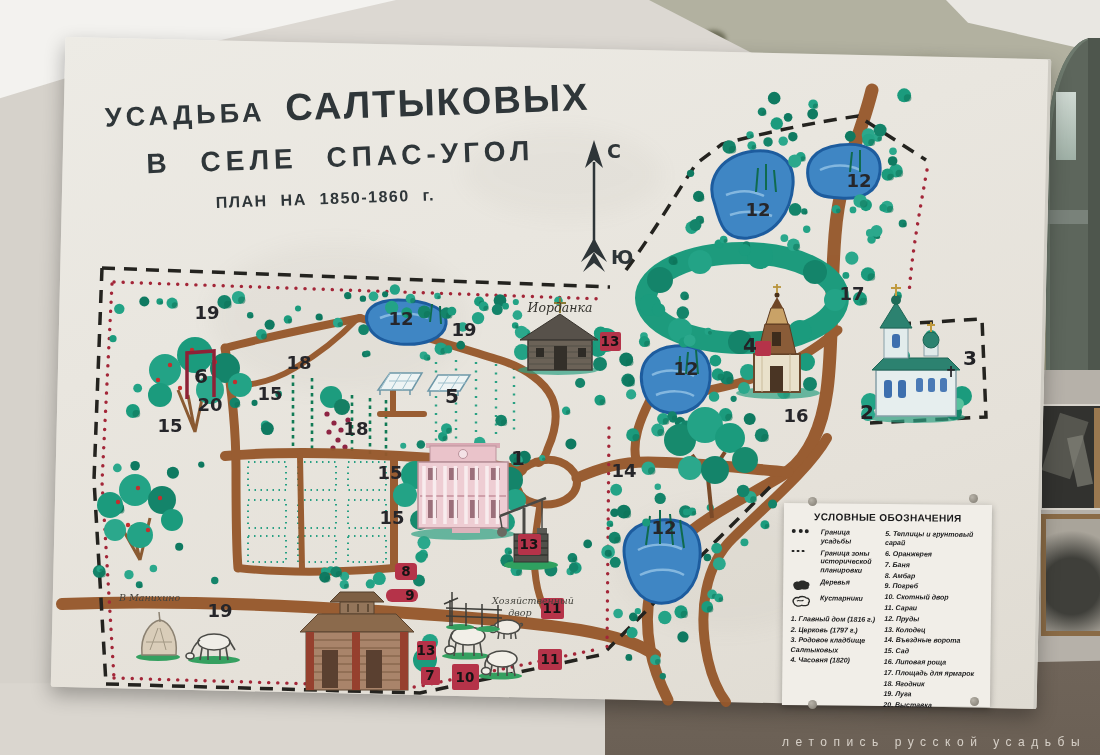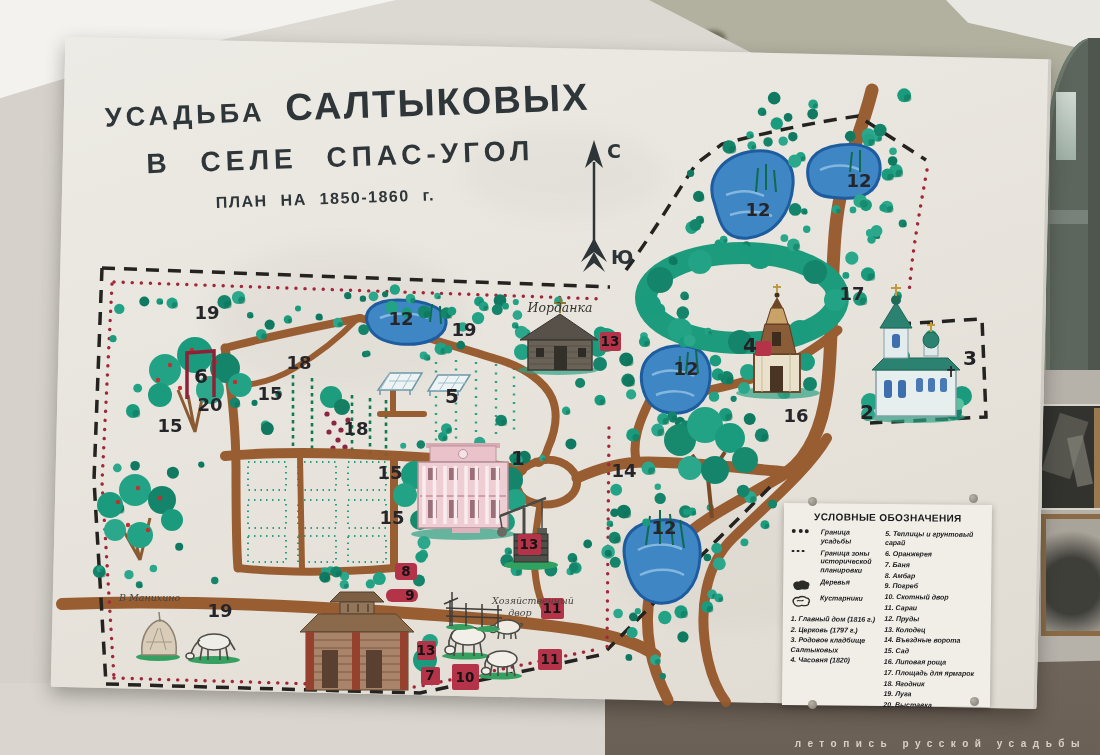--- a/index.html
+++ b/index.html
@@ -47,21 +47,21 @@
   .legend-left{width:47%;}
   .legend-right{width:53%;}
   .sym-row{display:flex;gap:5px;font-size:7px;font-weight:bold;font-style:italic;line-height:1.25;margin-bottom:3px;align-items:flex-start;}
   .sym{width:24px;flex:none;display:flex;gap:2.5px;align-items:center;padding-top:1px;}
   .sym-dots i{width:4px;height:4px;border-radius:50%;background:#222;display:inline-block;}
   .sym-dots.small i{width:2.5px;height:2.5px;}
   .num-item{font-size:7px;font-weight:bold;font-style:italic;line-height:1.33;margin-bottom:1.5px;}
   .legend-nums{margin-top:7px;}
   .screw{position:absolute;width:9px;height:9px;border-radius:50%;background:radial-gradient(circle at 35% 35%,#b8b3a9,#7d786e);z-index:9;}
   
-  .watermark{right:14px;bottom:6px;font-size:10px;font-weight:bold;letter-spacing:6.5px;color:rgba(233,227,219,.85);z-index:10;}
+  .watermark{right:14px;bottom:6px;font-size:12px;font-weight:normal;letter-spacing:6.5px;color:rgba(233,227,219,.85);z-index:10;}
 </style>
 </head>
 <body>
 
 <div class="abs wall-green">
   <div class="blotch" style="left:640px;top:40px;width:70px;height:40px;background:#a3a38c;"></div>
   <div class="blotch" style="left:760px;top:120px;width:90px;height:60px;background:#8f8f78;"></div>
   <div class="blotch" style="left:900px;top:60px;width:60px;height:50px;background:#9c9c84;"></div>
   <div class="blotch" style="left:980px;top:200px;width:70px;height:80px;background:#8a8a72;"></div>
   <div class="blotch" style="left:1010px;top:330px;width:60px;height:90px;background:#97977e;"></div>

